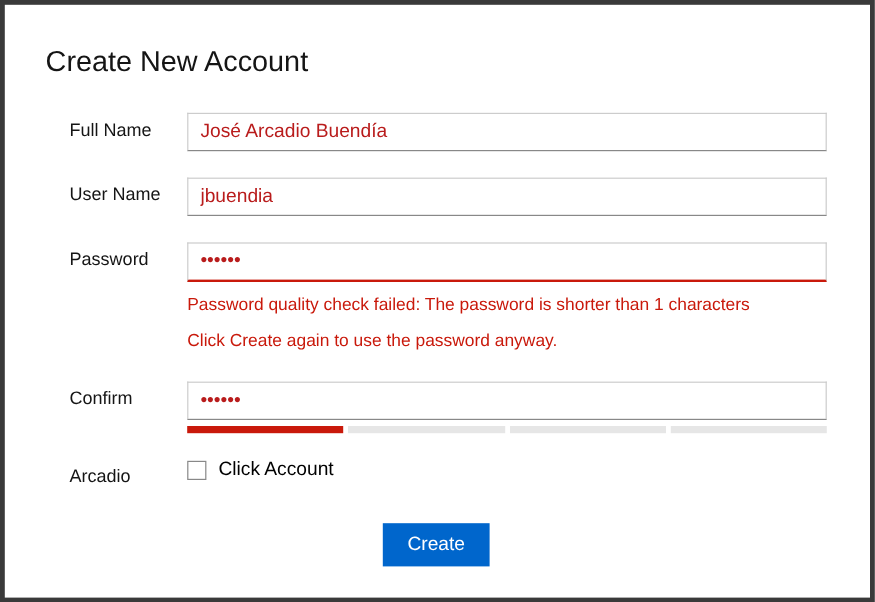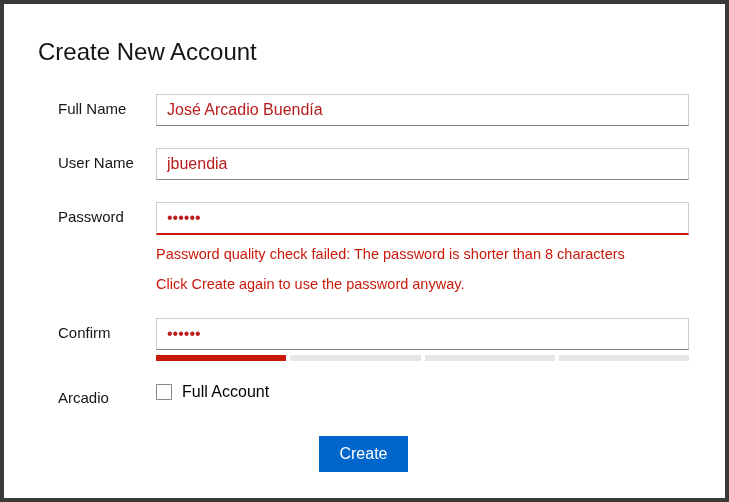--- a/index.html
+++ b/index.html
@@ -123,21 +123,21 @@
     <div class="form-label">User Name</div>
     <div class="form-field">
       <input type="text" value="jbuendia" style="">
     </div>
   </div>
 
   <div class="form-row">
     <div class="form-label">Password</div>
     <div class="form-field">
       <input type="password" class="error" value="123456" style="">
-      <div class="error-text">Password quality check failed:  The password is shorter than 8 characters</div>
+      <div class="error-text">Password quality check failed:  The password is shorter than 1 characters</div>
       <div class="error-text">Click Create again to use the password anyway.</div>
     </div>
   </div>
 
   <div class="form-row">
     <div class="form-label">Confirm</div>
     <div class="form-field">
       <input type="password" value="123456" style="">
       <div class="strength-bar">
         <div class="strength-seg fill"></div>
@@ -146,21 +146,21 @@
         <div class="strength-seg"></div>
       </div>
     </div>
   </div>
 
   <div class="form-row">
     <div class="form-label">Arcadio</div>
     <div class="form-field">
       <div class="checkbox-wrap">
         <div class="checkbox"></div>
-        <span>Full Account</span>
+        <span>Click Account</span>
       </div>
     </div>
   </div>
 
   <div class="actions">
     <button class="btn-primary">Create</button>
     <button class="btn-link">Cancel</button>
   </div>
 </div>
 

